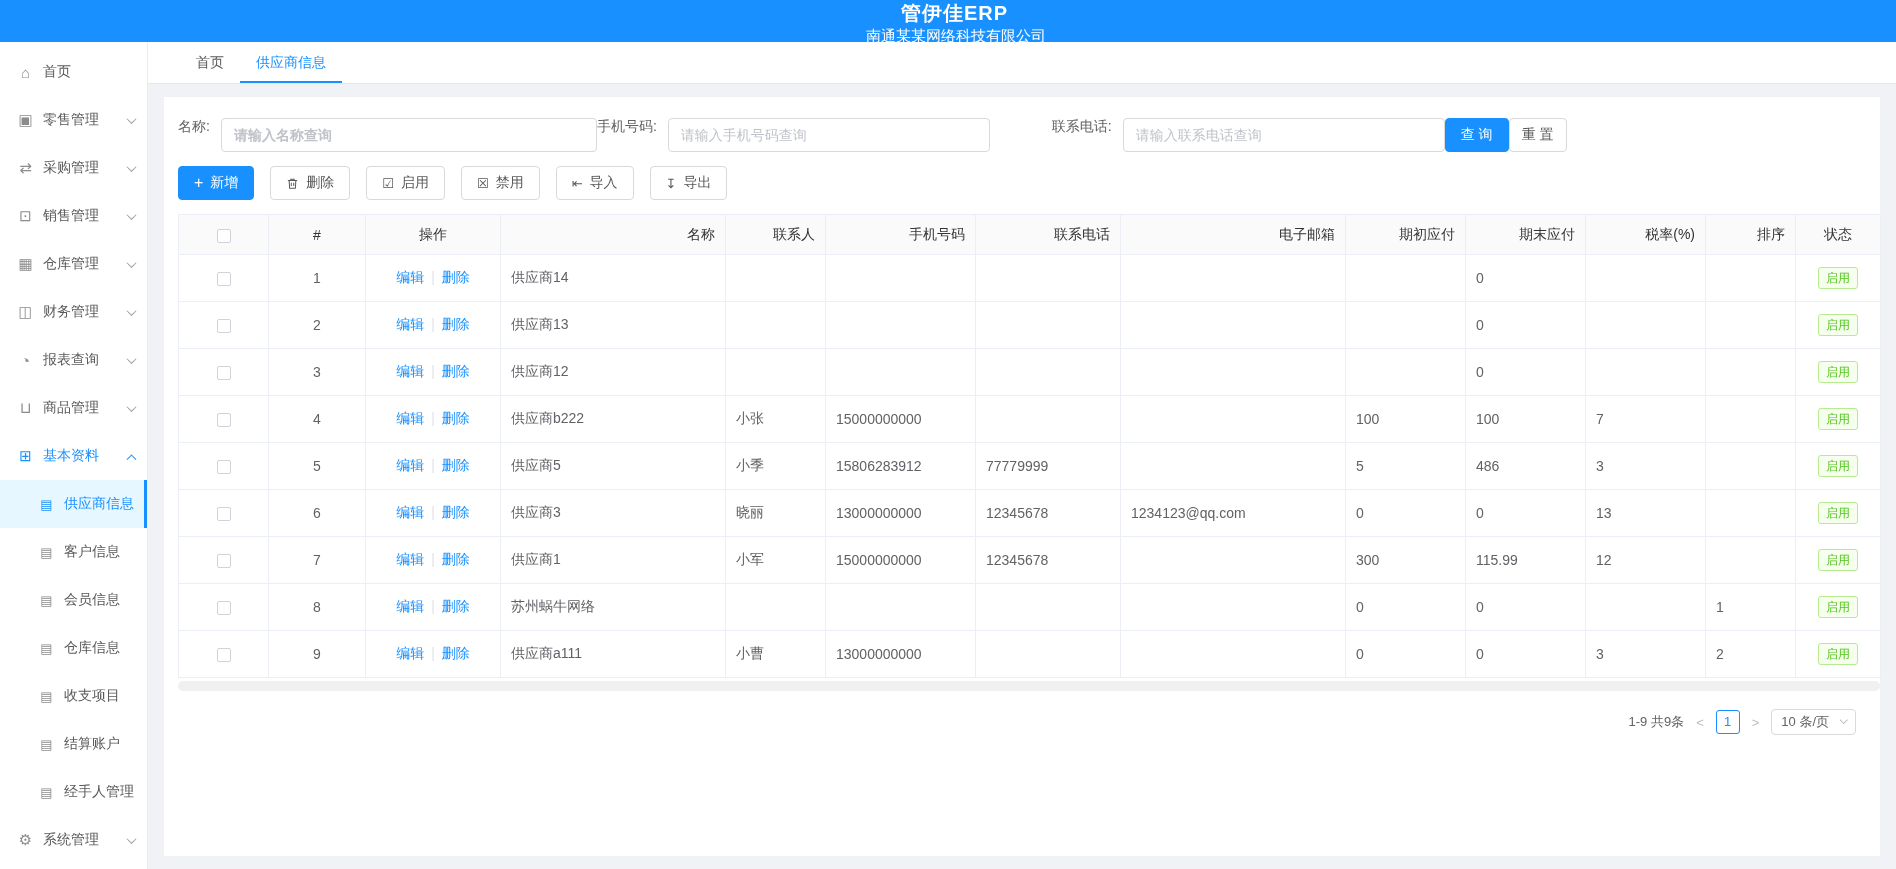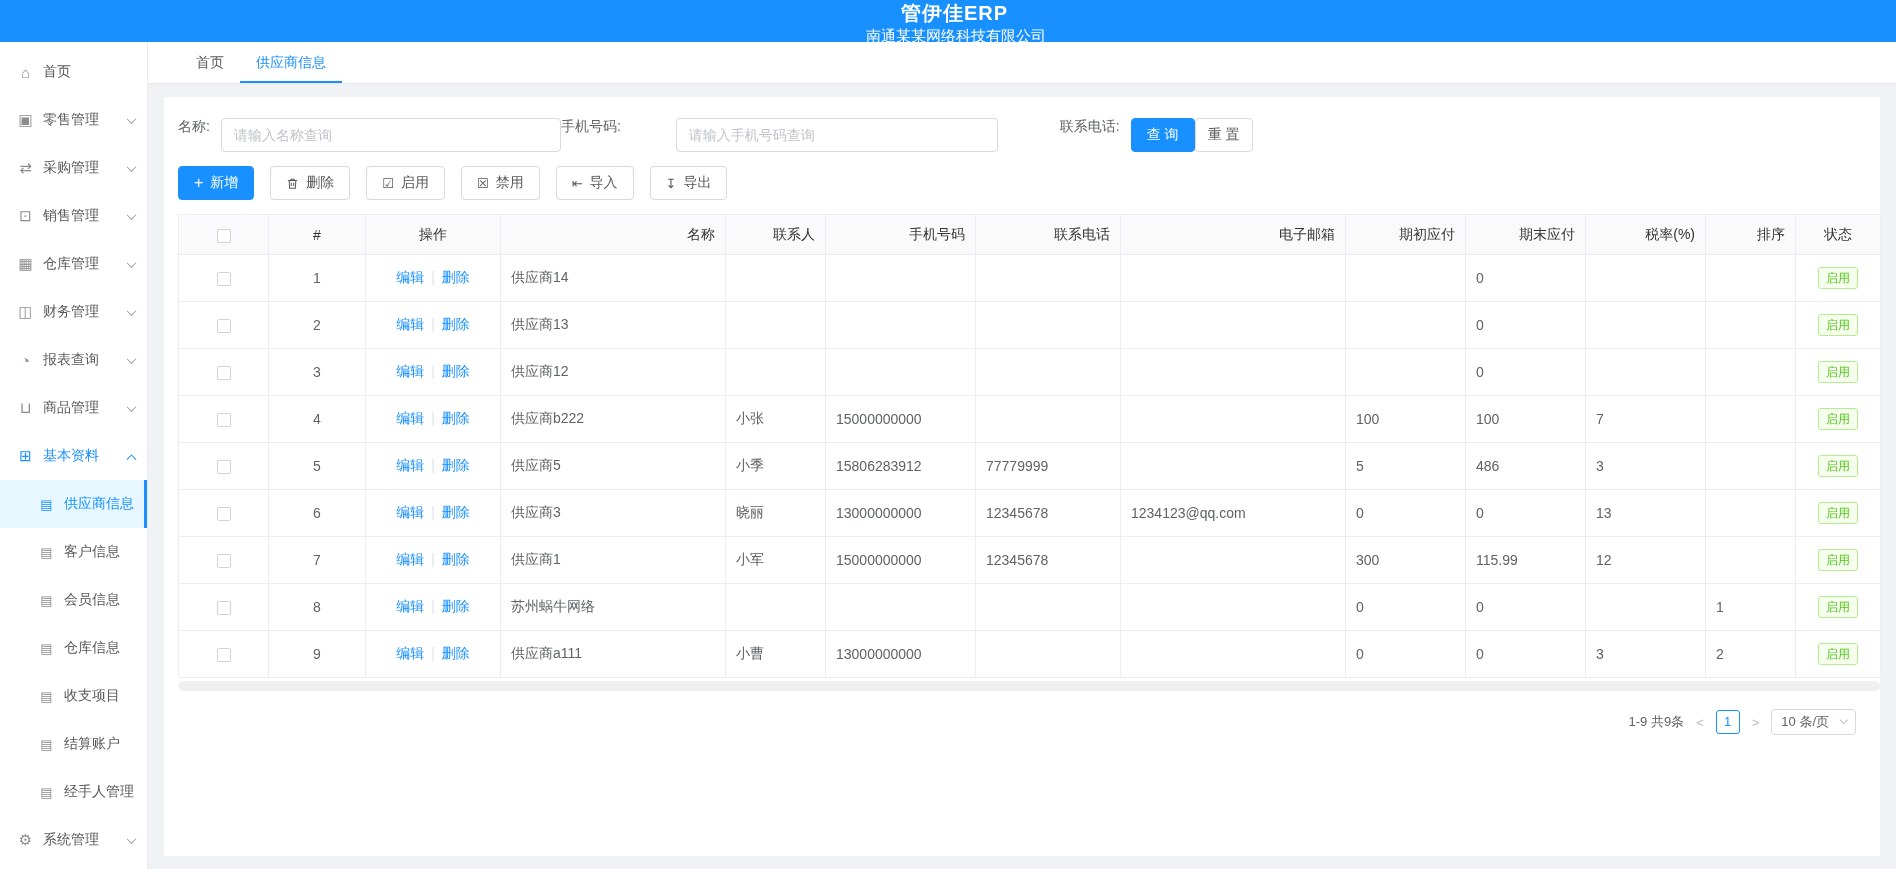--- a/index.html
+++ b/index.html
@@ -40,21 +40,21 @@
   .tab.active { color:#1890ff; border-bottom:2px solid #1890ff; }
   .content { background:#f0f2f5; height:785px; padding:13px 16px; }
   .card { background:#fff; height:100%; padding:21px 14px 0 14px; }
 
   
   .filter-row { display:flex; }
   .f-label { font-size:14px; color:#606266; margin-right:11px; white-space:nowrap; }
   .f-input { height:34px; border:1px solid #d9d9d9; border-radius:4px; padding:0 12px;
     font-size:14px; color:#606266; outline:none; }
   .f-input::placeholder { color:#bfc3c9; }
-  .w340 { width:340px; } .w320 { width:322px;margin-left:44px; }
+  .w340 { width:376px;font-weight:bold; } .w320 { width:322px; }
   .gap20 { } .gap60 { margin-left:62px; }
   .btn { height:34px; border-radius:4px; font-size:14px; cursor:pointer; border:1px solid #d9d9d9;
     background:#fff; color:#595959; font-family:inherit; }
   .btn.primary { background:#1890ff; border-color:#1890ff; color:#fff; }
   .btn-search { width:64px; }
   .btn-reset { width:58px; }
 
   
   .toolbar { margin-top:14px; display:flex; gap:16px; }
   .tbtn { height:34px; padding:0 15px; display:flex; align-items:center; gap:7px;
@@ -218,20 +218,21 @@
 
   <div class="content">
     <div class="card">
 
       <div class="filter-row">
         <span class="f-label">名称:</span>
         <input class="f-input w340" placeholder="请输入名称查询" style="">
         <span class="f-label gap20">手机号码:</span>
         <input class="f-input w320" placeholder="请输入手机号码查询" style="">
         <span class="f-label gap60">联系电话:</span>
+        <input class="f-input w320" placeholder="请输入联系电话查询" style="">
         <button class="btn primary btn-search">查 询</button>
         <button class="btn btn-reset">重 置</button>
       </div>
 
       <div class="toolbar" id="toolbar">
           <button class="tbtn primary">
             <span class="ico">+</span>
             <span>新增</span>
           </button>
           <button class="tbtn">

